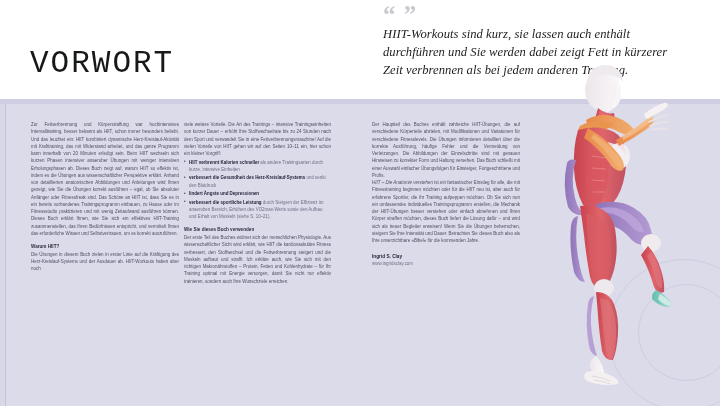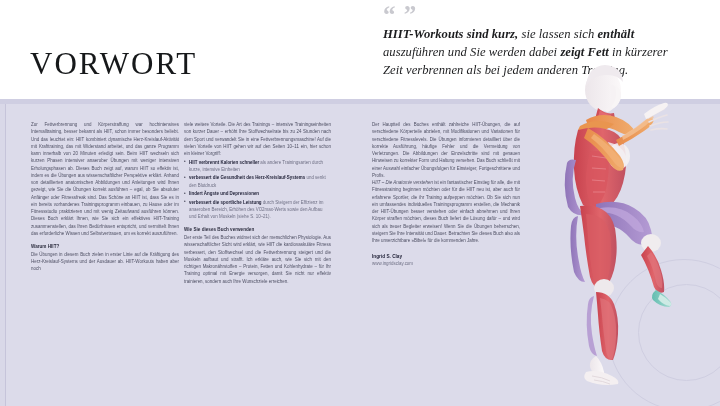--- a/index.html
+++ b/index.html
@@ -28,21 +28,21 @@
     left: 0; top: 0;
     width: 720px;
     height: 99px;
     background: #ffffff;
   }
 
   .page-title {
     position: absolute;
     left: 30px;
     top: 48px;
-    font-family: Liberation Serif, serif;
+    font-family: Liberation Mono, monospace;
     font-size: 31px;
     font-weight: 400;
     letter-spacing: 2.0px;
     color: #16181a;
     line-height: 1;
     white-space: nowrap;
   }
 
   
   .pullquote {
@@ -64,21 +64,21 @@
   .quote-text {
     margin-top: 4px;
     font-family: "Liberation Serif", serif;
     font-style: italic;
     font-size: 12.6px;
     line-height: 18.2px;
     color: #1b1c1e;
     letter-spacing: 0.05px;
   }
   .quote-text b {
-    font-weight: 700;
+    font-weight: 400;
   }
 
   
   .body-band {
     position: absolute;
     left: 0;
     top: 99px;
     width: 720px;
     height: 307px;
     background: #d9d8e8;
@@ -212,22 +212,22 @@
 
 <div class="page">
 
   <div class="header-band"></div>
 
   <div class="page-title">VORWORT</div>
 
   <div class="pullquote">
     <div class="quote-marks">“ ”</div>
     <div class="quote-text">
-      <b>HIIT-Workouts sind kurz,</b><span> sie lassen sich</span>
-      <b>enthält</b><span> auszuführen und Sie werden dabei</span>
+      <b>HIIT-Workouts sind kurz,</b><span> sie lassen auch</span>
+      <b>enthält</b><span> durchführen und Sie werden dabei</span>
       <b>zeigt Fett</b><span> in kürzerer Zeit verbrennen als</span>
       <span>bei jedem anderen Training.</span>
     </div>
   </div>
 
   <div class="body-band">
     <div class="body-top-rule"></div>
     <div class="body-inner"></div>
     <div class="gutter-edge"></div>
     <div class="ring ring-a"></div>

